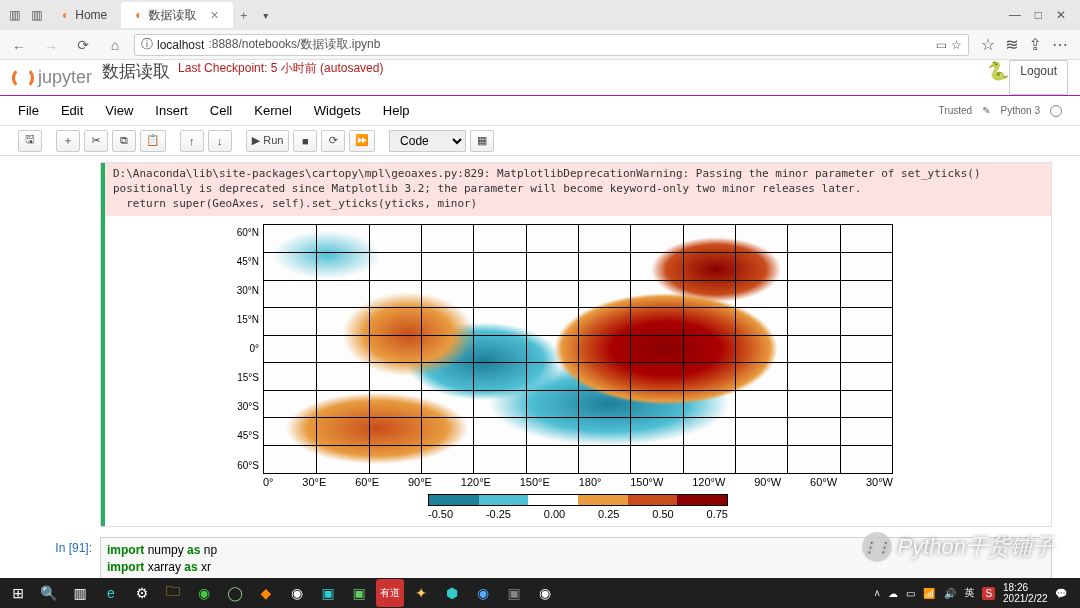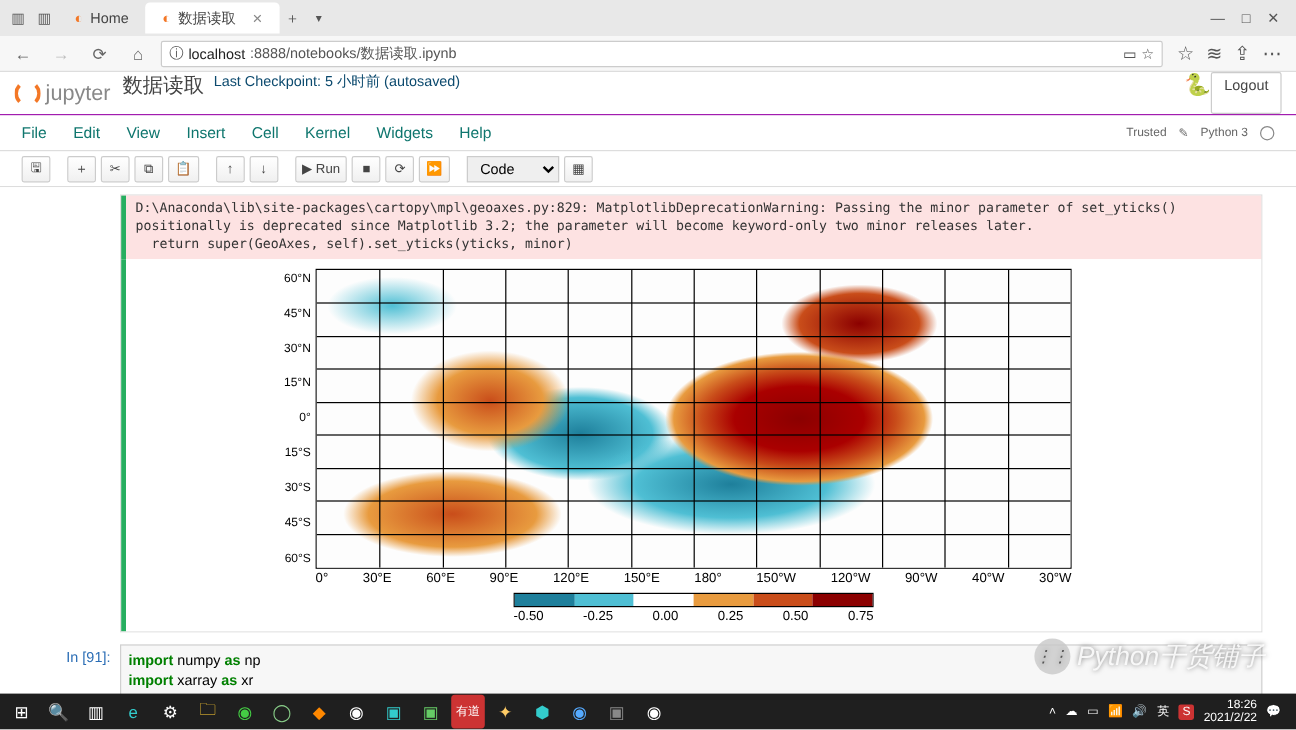--- a/index.html
+++ b/index.html
@@ -13,26 +13,26 @@
   .nav-btn { width:26px; height:26px; display:flex; align-items:center; justify-content:center; color:#666; font-size:14px; }
   .url-box { flex:1; display:flex; align-items:center; height:22px; border:1px solid #ccc; border-radius:2px; background:#fff; padding:0 6px; font-size:12px; color:#555; gap:4px; }
   .url-box .host { color:#222; }
   .right-icons { display:flex; gap:10px; padding:0 6px; color:#555; }
   .jupyter-wrap { background:#fff; }
   .jh { height:36px; display:flex; padding:0 12px; border-bottom:1px solid #a21caf; }
   .jlogo { display:flex; align-items:center; gap:4px; }
   .jlogo .ring { width:22px; height:22px; border:3px solid #f37726; border-radius:50%; border-top-color:transparent; border-bottom-color:transparent; }
   .jlogo .txt { font-size:18px; color:#888; }
   .nb-title { margin-left:10px; font-size:17px; color:#444; }
-  .ckpt { margin-left:8px; font-size:12px; color:#0c4a6e; }
+  .ckpt { margin-left:8px; font-size:12px; color:#b91c1c; }
   .jh-spacer{ flex:1; }
   .py-ic { font-size:18px; }
   .logout { border:1px solid #ccc; padding:3px 10px; font-size:12px; border-radius:2px; color:#444; }
   .menubar { height:30px; display:flex; align-items:center; padding:0 18px; border-bottom:1px solid #ddd; justify-content:space-between; }
-  .menus { display:flex; gap:22px; font-size:13px; color:#0f766e; }
+  .menus { display:flex; gap:22px; font-size:13px; color:#000000; }
   .kernel-ind { display:flex; align-items:center; gap:10px; font-size:10px; color:#666; }
   .kcircle { width:12px; height:12px; border:1px solid #888; border-radius:50%; }
   .toolbar { height:30px; display:flex; align-items:center; padding:0 18px; gap:4px; border-bottom:1px solid #ddd; }
   .tb-btn { height:22px; min-width:24px; border:1px solid #ccc; background:linear-gradient(#fff,#f0f0f0); border-radius:2px; display:flex; align-items:center; justify-content:center; font-size:11px; color:#444; padding:0 5px; }
   .tb-sep { width:6px; }
   .tb-select { height:22px; border:1px solid #ccc; font-size:12px; padding:0 20px 0 6px; }
   .notebook { padding:6px 28px; height:462px; overflow:hidden; background:#fff; }
   .cell-out { margin-left:72px; border:1px solid #e0e0e0; }
   .warning { background:#fde2e2; font-family:Consolas,monospace; font-size:11px; color:#333; padding:4px 8px; line-height:1.35; border-left:4px solid #27ae60; white-space:pre-wrap; }
   .map-box { padding:8px 0 6px 0; border-left:4px solid #27ae60; background:#fff; }
@@ -55,21 +55,21 @@
   .colorbar div { flex:1; }
   .cb-labels { display:flex; justify-content:space-between; font-size:11px; font-family:"Times New Roman",serif; margin-top:2px; padding:0 -5px;}
   .code-cell { display:flex; margin-top:10px; font-family:Consolas,monospace; font-size:12px; }
   .prompt { width:72px; text-align:right; color:#2a6db5; padding:4px 8px 0 0; }
   .code-body { flex:1; border:1px solid #d0d0d0; background:#f7f7f7; padding:4px 6px; line-height:1.45; }
   .kw { color:#008000; font-weight:bold; }
   .taskbar { position:absolute; bottom:0; left:0; right:0; height:30px; background:#1f1f1f; display:flex; align-items:center; padding:0 4px; gap:3px; }
   .tb-ic { width:28px; height:28px; display:flex; align-items:center; justify-content:center; color:#fff; font-size:14px; }
   .tb-spacer { flex:1; }
   .tray { display:flex; align-items:center; gap:8px; color:#fff; font-size:10px; padding-right:8px; }
-  .clock { text-align:right; line-height:1.1; }
+  .clock { text-align:left; line-height:1.1; }
   .watermark { position:absolute; right:26px; bottom:46px; display:flex; align-items:center; gap:6px; color:rgba(255,255,255,.85); font-size:22px; font-style:italic; text-shadow:0 0 4px rgba(0,0,0,.5); }
   .wm-ic { width:30px; height:30px; border-radius:50%; background:rgba(200,200,200,.8); display:flex; align-items:center; justify-content:center; color:#555; font-size:14px;}
   .win-ctrl { margin-left:auto; display:flex; gap:14px; padding:0 10px; color:#555; font-size:12px;}
 </style>
 </head>
 <body>
 
 <div class="browser-tabs">
   <span class="bt-icon">▥</span>
   <span class="bt-icon">▥</span>
@@ -210,21 +210,21 @@
             <div>0°</div>
             <div>30°E</div>
             <div>60°E</div>
             <div>90°E</div>
             <div>120°E</div>
             <div>150°E</div>
             <div>180°</div>
             <div>150°W</div>
             <div>120°W</div>
             <div>90°W</div>
-            <div>40°W</div>
+            <div>60°W</div>
             <div>30°W</div>
           </div>
         <div class="colorbar-wrap">
           <div class="colorbar" id="colorbar">
               <div style="background: rgb(30, 127, 155);"></div>
               <div style="background: rgb(79, 191, 212);"></div>
               <div style="background: rgb(255, 255, 255);"></div>
               <div style="background: rgb(232, 155, 63);"></div>
               <div style="background: rgb(201, 77, 26);"></div>
               <div style="background: rgb(139, 0, 0);"></div>

